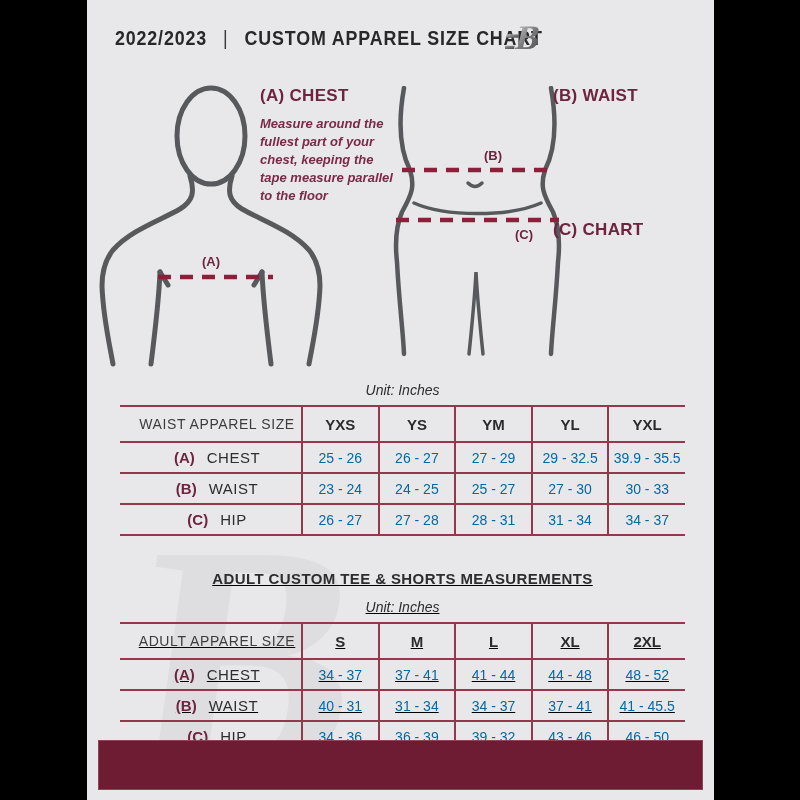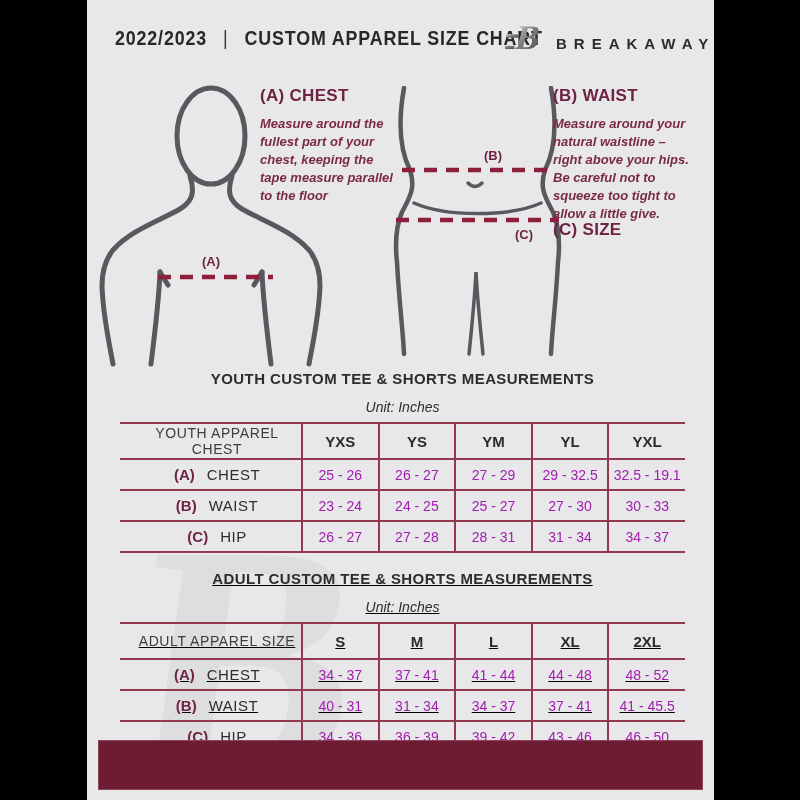--- a/index.html
+++ b/index.html
@@ -59,21 +59,21 @@
   .size-table td { height:31px; }
   .size-table th + th, .size-table td + td { border-left:2px solid #93384d; }
   .col-header-label {
     text-align:left; padding-left:13px; font-weight:normal;
     font-size:14px; color:#3c3c3e; letter-spacing:0.6px;
   }
   .col-header-size { font-weight:bold; font-size:15px; color:#2b2b2d;margin-left:20px; }
   .row-label-cell { text-align:left; padding-left:13px; }
   .row-key { font-weight:bold; color:#6e2340; font-size:15px; }
   .row-name { color:#2d2d2f; font-size:15px; letter-spacing:0.5px; margin-left:12px; }
-  .cell-value { font-size:14px; color:#a21caf; }
+  .cell-value { font-size:14px; color:#0369a1; }
   
   .footer-bar {
     position:absolute; left:11px; top:740px; width:605px; height:50px;
     background:#6e1c33; border:1px solid #8e4558; z-index:2;
   }
   svg text.diagram-label { font-family:"Liberation Sans", sans-serif; }
 </style>
 </head>
 <body>
 
@@ -99,21 +99,20 @@
             <stop offset="1" stop-color="#4b4b4e"></stop>
           </linearGradient>
         </defs>
         <g transform="skewX(-14) translate(8,0)">
           <text x="10" y="33" font-family="'Liberation Serif',serif" font-size="38" font-weight="bold" fill="url(#metal)">B</text>
           <rect x="-2" y="17" width="14" height="3.6" fill="url(#metal)"></rect>
           <rect x="-7" y="29.5" width="17" height="3.6" fill="url(#metal)"></rect>
         </g>
       </svg>
     </span>
-    <span class="brand-name">BREAKAWAY</span>
   </div>
 
   <div class="figure fig-torso">
     <svg width="232" height="288" viewBox="0 0 232 288">
       <g fill="none" stroke="#58595c" stroke-width="5" stroke-linecap="round">
         <ellipse cx="116" cy="56" rx="34" ry="48"></ellipse>
         <path d="M 95,96 C 100,112 98,121 85,129 C 64,141 36,150 18,170 C 10,180 7,192 7,206 C 8,236 14,262 18,284"></path>
         <path d="M 137,96 C 132,112 134,121 147,129 C 168,141 196,150 214,170 C 222,180 225,192 225,206 C 224,236 218,262 214,284"></path>
         <path d="M 65,192 C 64,218 60,252 56,284"></path>
         <path d="M 65,192 L 73,205"></path>
@@ -144,61 +143,54 @@
   <div class="guide-block guide-chest">
     <div class="guide-heading">(A) CHEST</div>
     <div class="guide-body">Measure around the
 fullest part of your
 chest, keeping the
 tape measure parallel
 to the floor</div>
   </div>
   <div class="guide-block guide-waist">
     <div class="guide-heading">(B) WAIST</div>
-    <div class="guide-body">Measure around your
-natural waistline –
-right above your hips.
-Be careful not to
-squeeze too tight to
-allow a little give.</div>
   </div>
   <div class="guide-block guide-hips">
-    <div class="guide-heading">(C) SIZE</div>
+    <div class="guide-heading">(C) CHART</div>
   </div>
 
   <div class="section section-youth">
-    <div class="section-title">YOUTH CUSTOM TEE &amp; SHORTS MEASUREMENTS</div>
     <div class="section-unit">Unit: Inches</div>
     <table class="size-table">
       <colgroup>
           <col class="c-label">
           <col>
           <col>
           <col>
           <col>
           <col>
         </colgroup>
       <thead>
         <tr>
-          <th class="col-header-label">YOUTH APPAREL CHEST</th>
+          <th class="col-header-label">WAIST APPAREL SIZE</th>
           <th class="col-header-size">YXS</th>
           <th class="col-header-size">YS</th>
           <th class="col-header-size">YM</th>
           <th class="col-header-size">YL</th>
           <th class="col-header-size">YXL</th>
         </tr>
       </thead>
       <tbody>
         <tr>
           <td class="row-label-cell"><span class="row-key">(A)</span><span class="row-name">CHEST</span></td>
           <td class="cell-value">25 - 26</td>
           <td class="cell-value">26 - 27</td>
           <td class="cell-value">27 - 29</td>
           <td class="cell-value">29 - 32.5</td>
-          <td class="cell-value">32.5 - 19.1</td>
+          <td class="cell-value">39.9 - 35.5</td>
         </tr>
         <tr>
           <td class="row-label-cell"><span class="row-key">(B)</span><span class="row-name">WAIST</span></td>
           <td class="cell-value">23 - 24</td>
           <td class="cell-value">24 - 25</td>
           <td class="cell-value">25 - 27</td>
           <td class="cell-value">27 - 30</td>
           <td class="cell-value">30 - 33</td>
         </tr>
         <tr>
@@ -249,21 +241,21 @@
           <td class="cell-value">40 - 31</td>
           <td class="cell-value">31 - 34</td>
           <td class="cell-value">34 - 37</td>
           <td class="cell-value">37 - 41</td>
           <td class="cell-value">41 - 45.5</td>
         </tr>
         <tr>
           <td class="row-label-cell"><span class="row-key">(C)</span><span class="row-name">HIP</span></td>
           <td class="cell-value">34 - 36</td>
           <td class="cell-value">36 - 39</td>
-          <td class="cell-value">39 - 42</td>
+          <td class="cell-value">39 - 32</td>
           <td class="cell-value">43 - 46</td>
           <td class="cell-value">46 - 50</td>
         </tr>
       </tbody>
     </table>
   </div>
 
   <div class="footer-bar"></div>
 
 </div>

